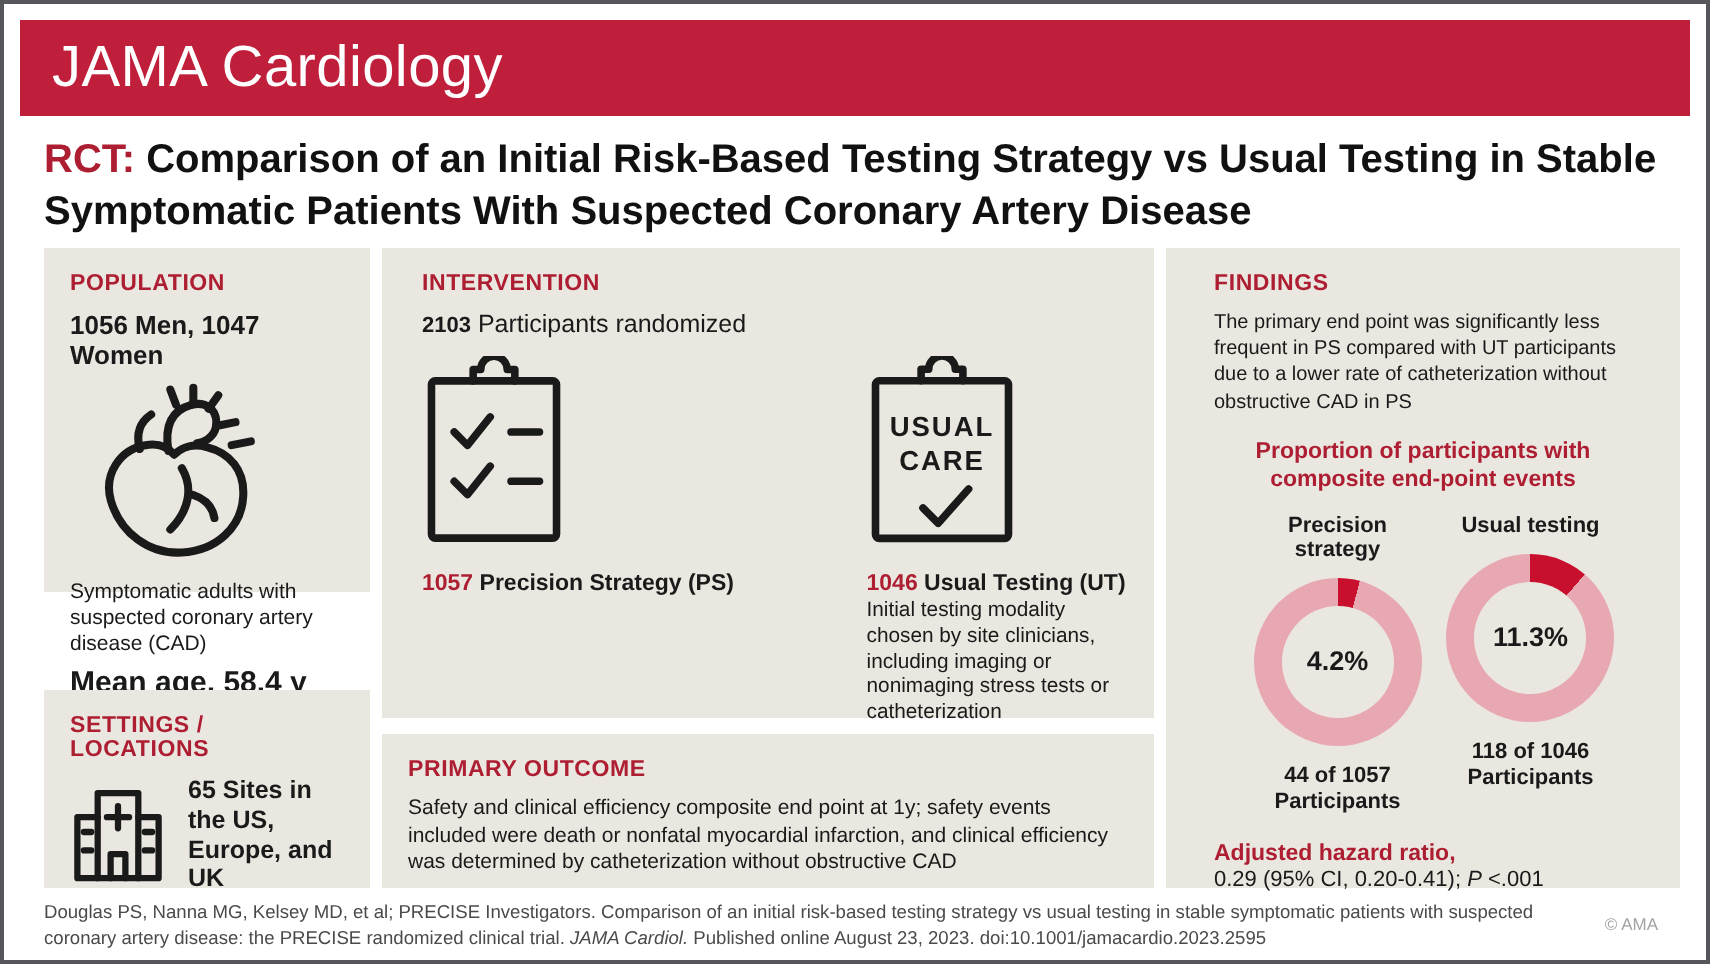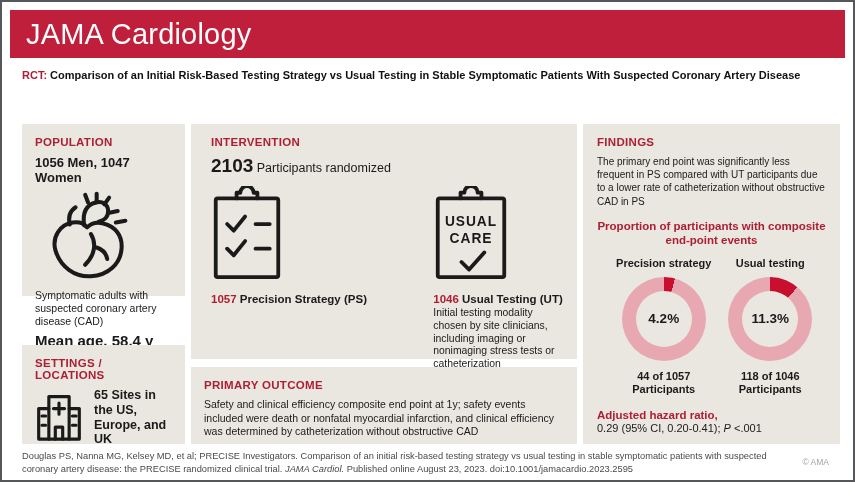--- a/index.html
+++ b/index.html
@@ -11,42 +11,42 @@
   }
   
   .banner {
     position:absolute; left:8px; top:8px; right:8px; height:48px;
     background:#c01f3b; color:#ffffff; display:flex; align-items:center;
     padding-left:16px; font-size:29px; letter-spacing:0.2px;
   }
   
   .main-title {
     position:absolute; left:20px; top:66px; width:818px;
-    font-size:11px; font-weight:bold; line-height:1.28; color:#111111;
+    font-size:20px; font-weight:bold; line-height:1.28; color:#111111;
   }
   .red-text { color:#ae1e32; }
   
   .panel { position:absolute; background:#eae7e0; padding:12px 13px; }
   .panel h2 { font-size:11.5px; color:#ae1e32; letter-spacing:0.3px; margin-bottom:7px; font-weight:bold; }
   #panel-population  { left:20px;  top:122px; width:163px; height:172px; }
   #panel-settings    { left:20px;  top:343px; width:163px; height:99px; }
   #panel-intervention{ left:189px; top:122px; width:386px; height:235px;padding-left:20px; }
   #panel-outcome     { left:189px; top:365px; width:386px; height:77px; }
-  #panel-findings    { left:581px; top:122px; width:257px; height:320px; padding:12px 14px; }
+  #panel-findings    { left:581px; top:122px; width:257px; height:320px; padding:12px 24px; }
   
   .pop-counts { font-size:13px; font-weight:bold; }
   .heart-wrap { margin:5px 0 3px 6px; }
   .pop-desc { font-size:10.5px; line-height:1.26; }
   .pop-age { font-size:15px; font-weight:bold; margin-top:3px; }
   
-  .set-row { display:flex; gap:11px; margin-top:3px; align-items:center; }
+  .set-row { display:flex; gap:11px; margin-top:3px; align-items:flex-end; }
   .set-text { font-size:12.5px; font-weight:bold; line-height:1.18; width:80px; }
   
   .int-sub { font-size:12.5px; margin-bottom:9px; }
-  .int-sub b { font-size:19px; }
+  .int-sub b { font-size:11px; }
   .arm-row { display:flex; justify-content:space-between; }
   .arm-left { width:238px; }
   .arm-right { width:140px; }
   .arm svg { margin-bottom:8px; }
   .arm-title { font-size:11.5px; font-weight:bold; }
   .arm-desc { font-size:10.4px; line-height:1.23; margin-top:2px; }
   
   .outcome-text { font-size:10.5px; line-height:1.3; }
   .fin-summary { font-size:10px; line-height:1.32; }
   .fin-chart-title { color:#ae1e32; font-weight:bold; font-size:11.5px; text-align:center; line-height:1.25; margin:11px 0 9px; }

